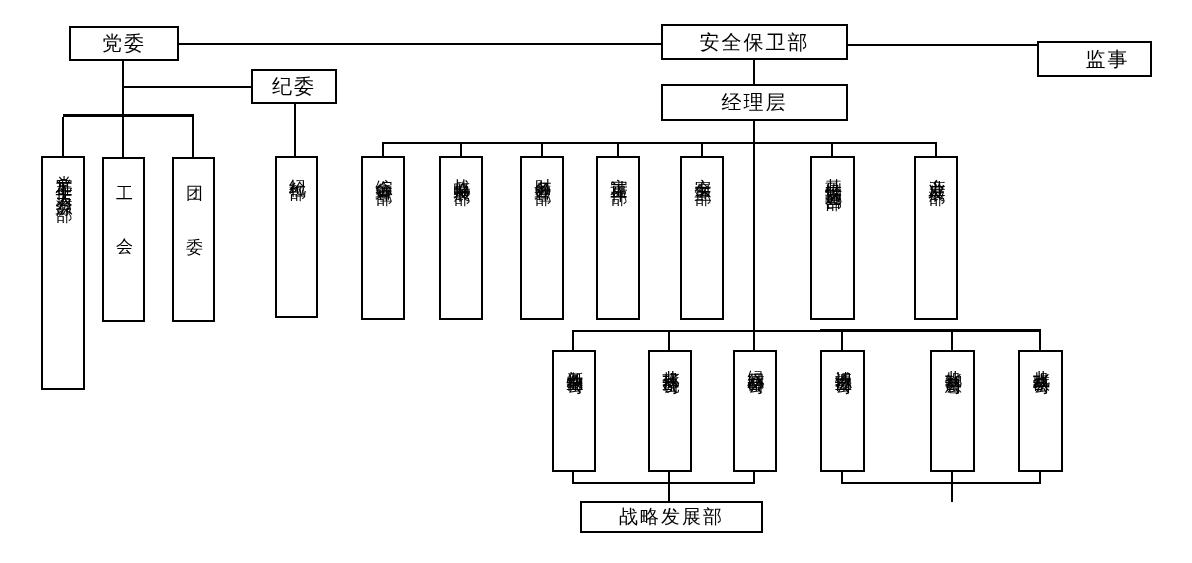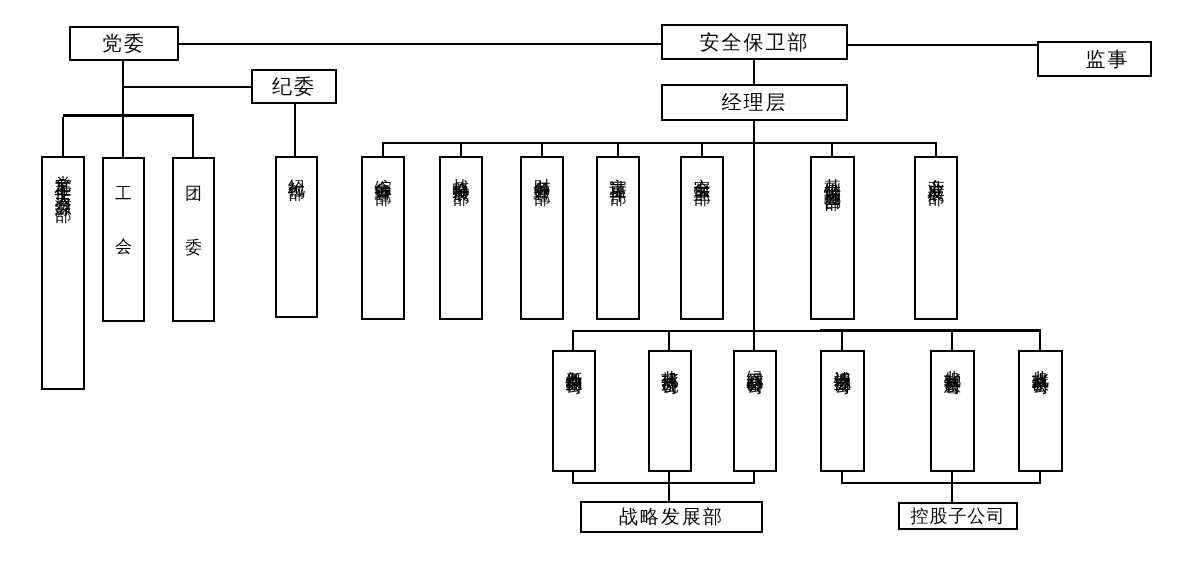--- a/index.html
+++ b/index.html
@@ -1,20 +1,20 @@
 <!DOCTYPE html>
 <html><head>
 <meta charset="utf-8">
 <style>
   html,body{margin:0;padding:0;background:#ffffff;}
   #canvas{
     position:relative;
     width:1192px;height:563px;
     background:#ffffff;
-    font-family:Liberation Serif, serif;
+    font-family:Liberation Mono, monospace;
     color:#000;
   }
   .box{
     position:absolute;
     border:2px solid #000;
     box-sizing:border-box;
     background:#fff;
     display:flex;
   }
   .h-box{
@@ -167,17 +167,14 @@
   <div class="box v-box sub" style="left:930px;top:350px;width:45px;height:122px;">
     <span>北投智慧公司</span>
   </div>
   <div class="box v-box sub" style="left:1018px;top:350px;width:45px;height:122px;">
     <span>北投卓联公司</span>
   </div>
 
   <div class="box h-box" style="left:580px;top:501px;width:183px;height:32px;font-size:19px;">
     <span>战略发展部</span>
   </div>
-  <div class="box h-box" style="left:898px;top:502px;width:120px;height:28px;font-size:18px;letter-spacing:1px;">
-    <span>控股子公司</span>
-  </div>
 
 </div>
 
 </body></html>

